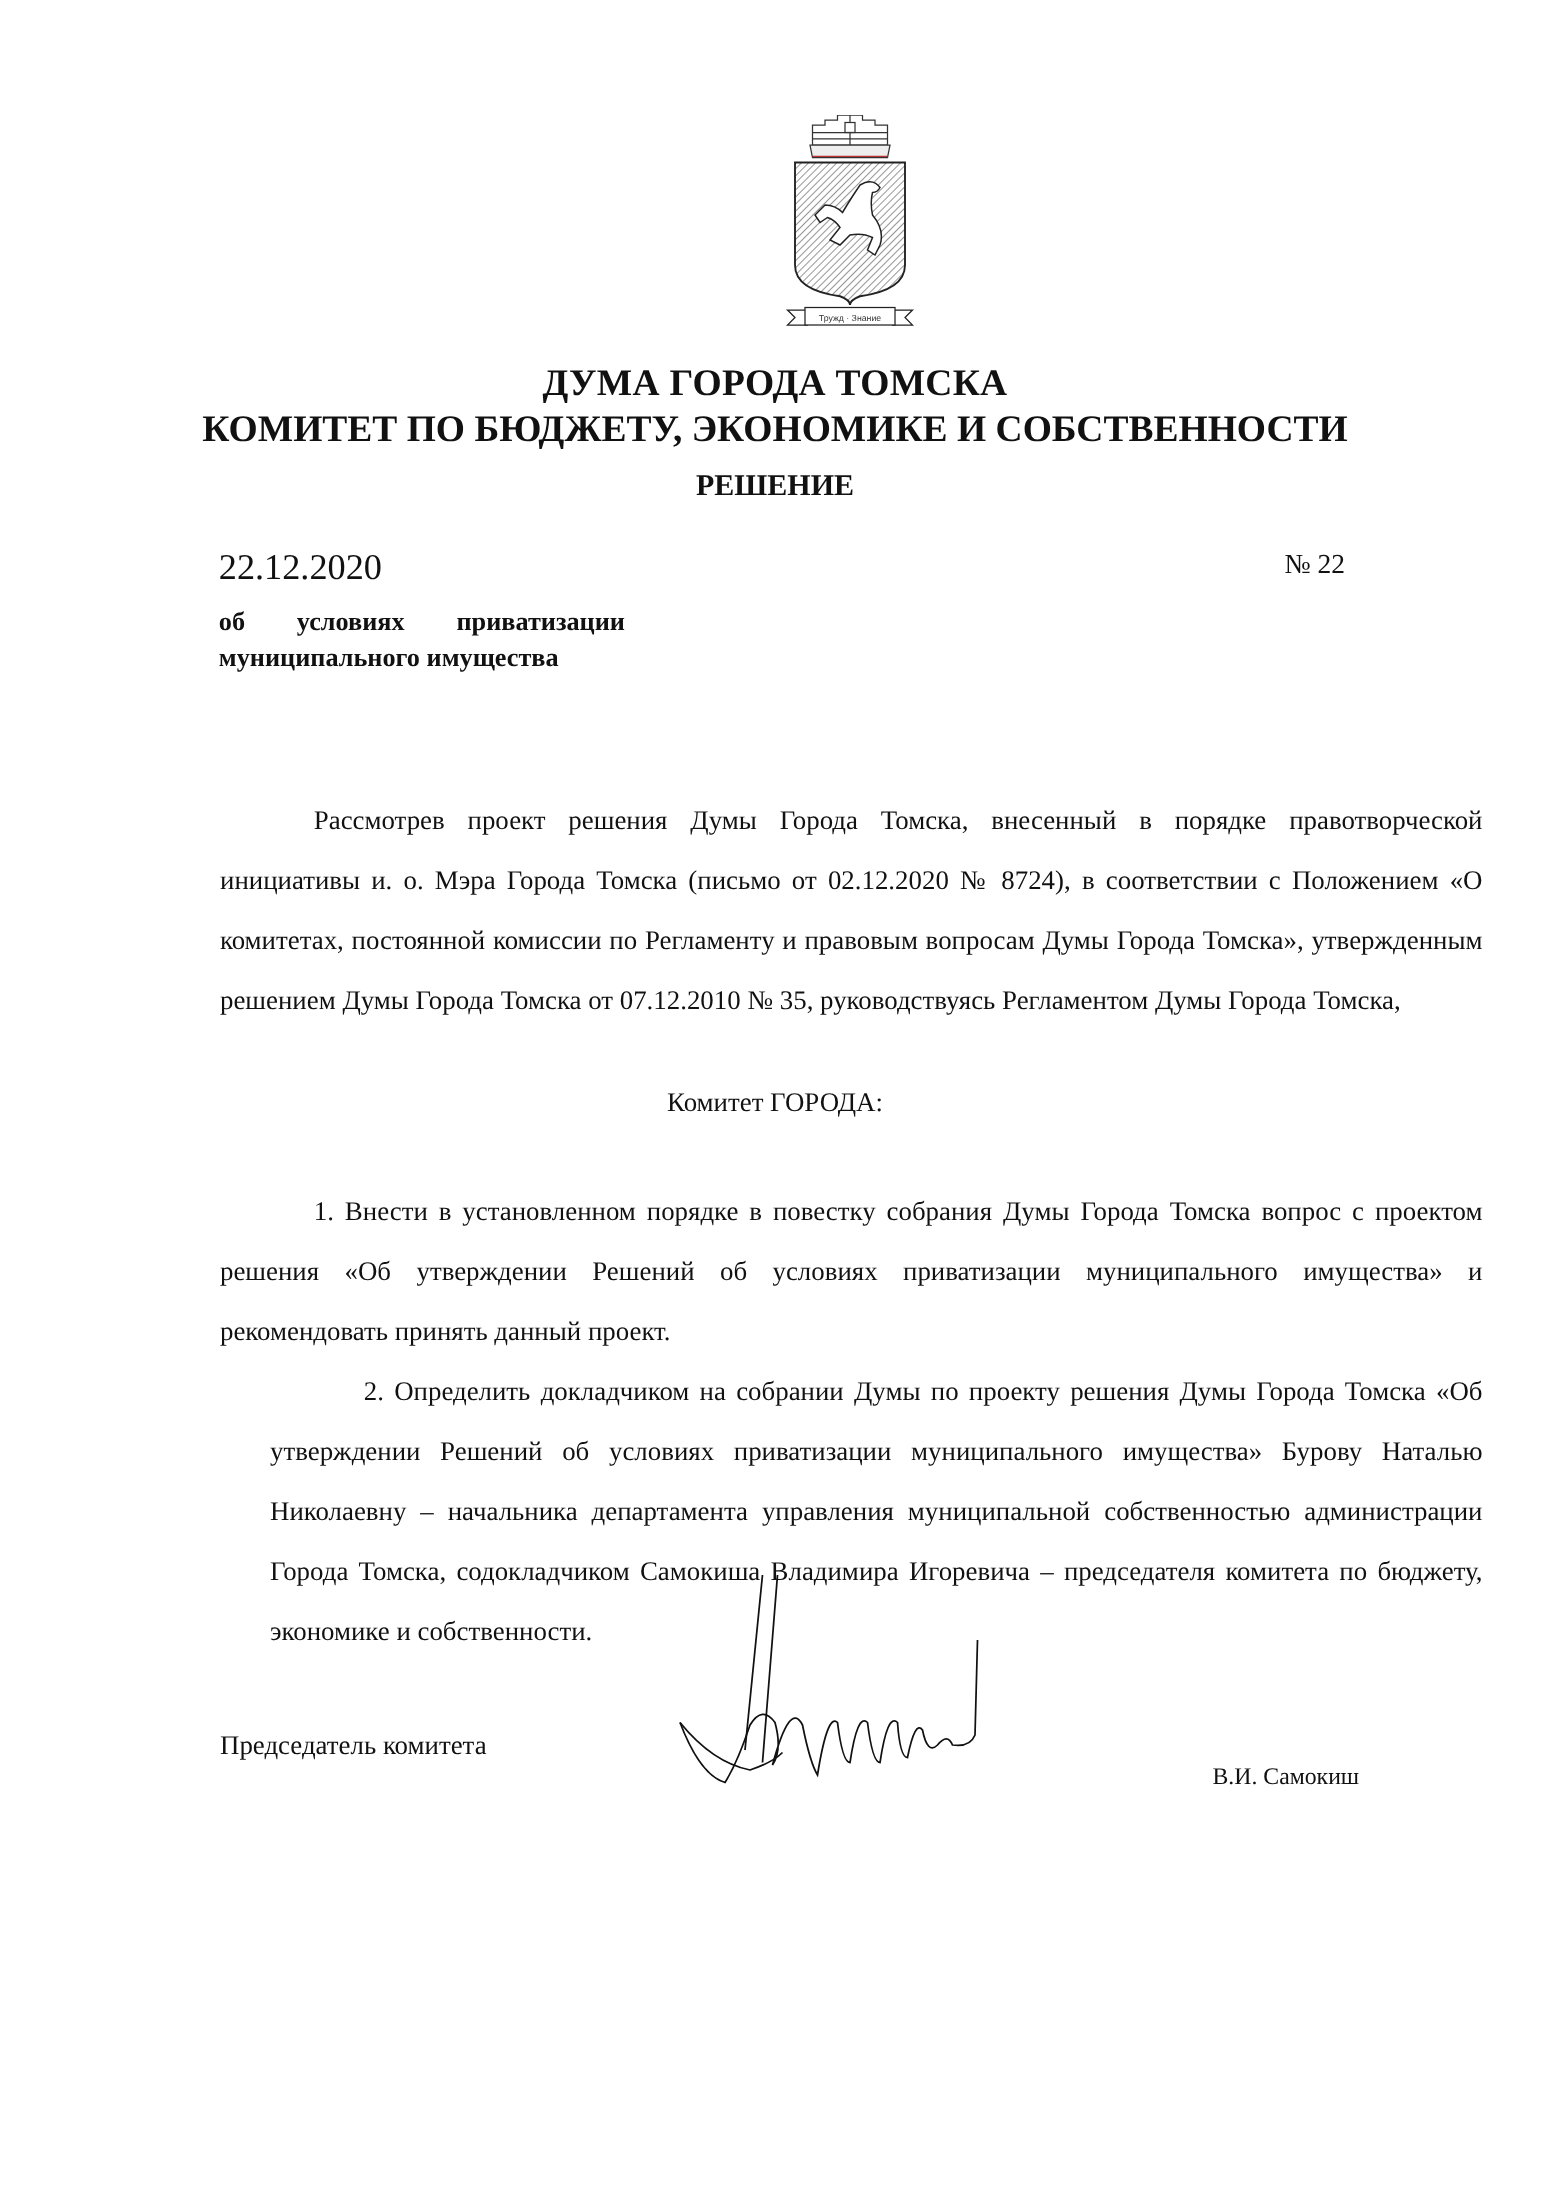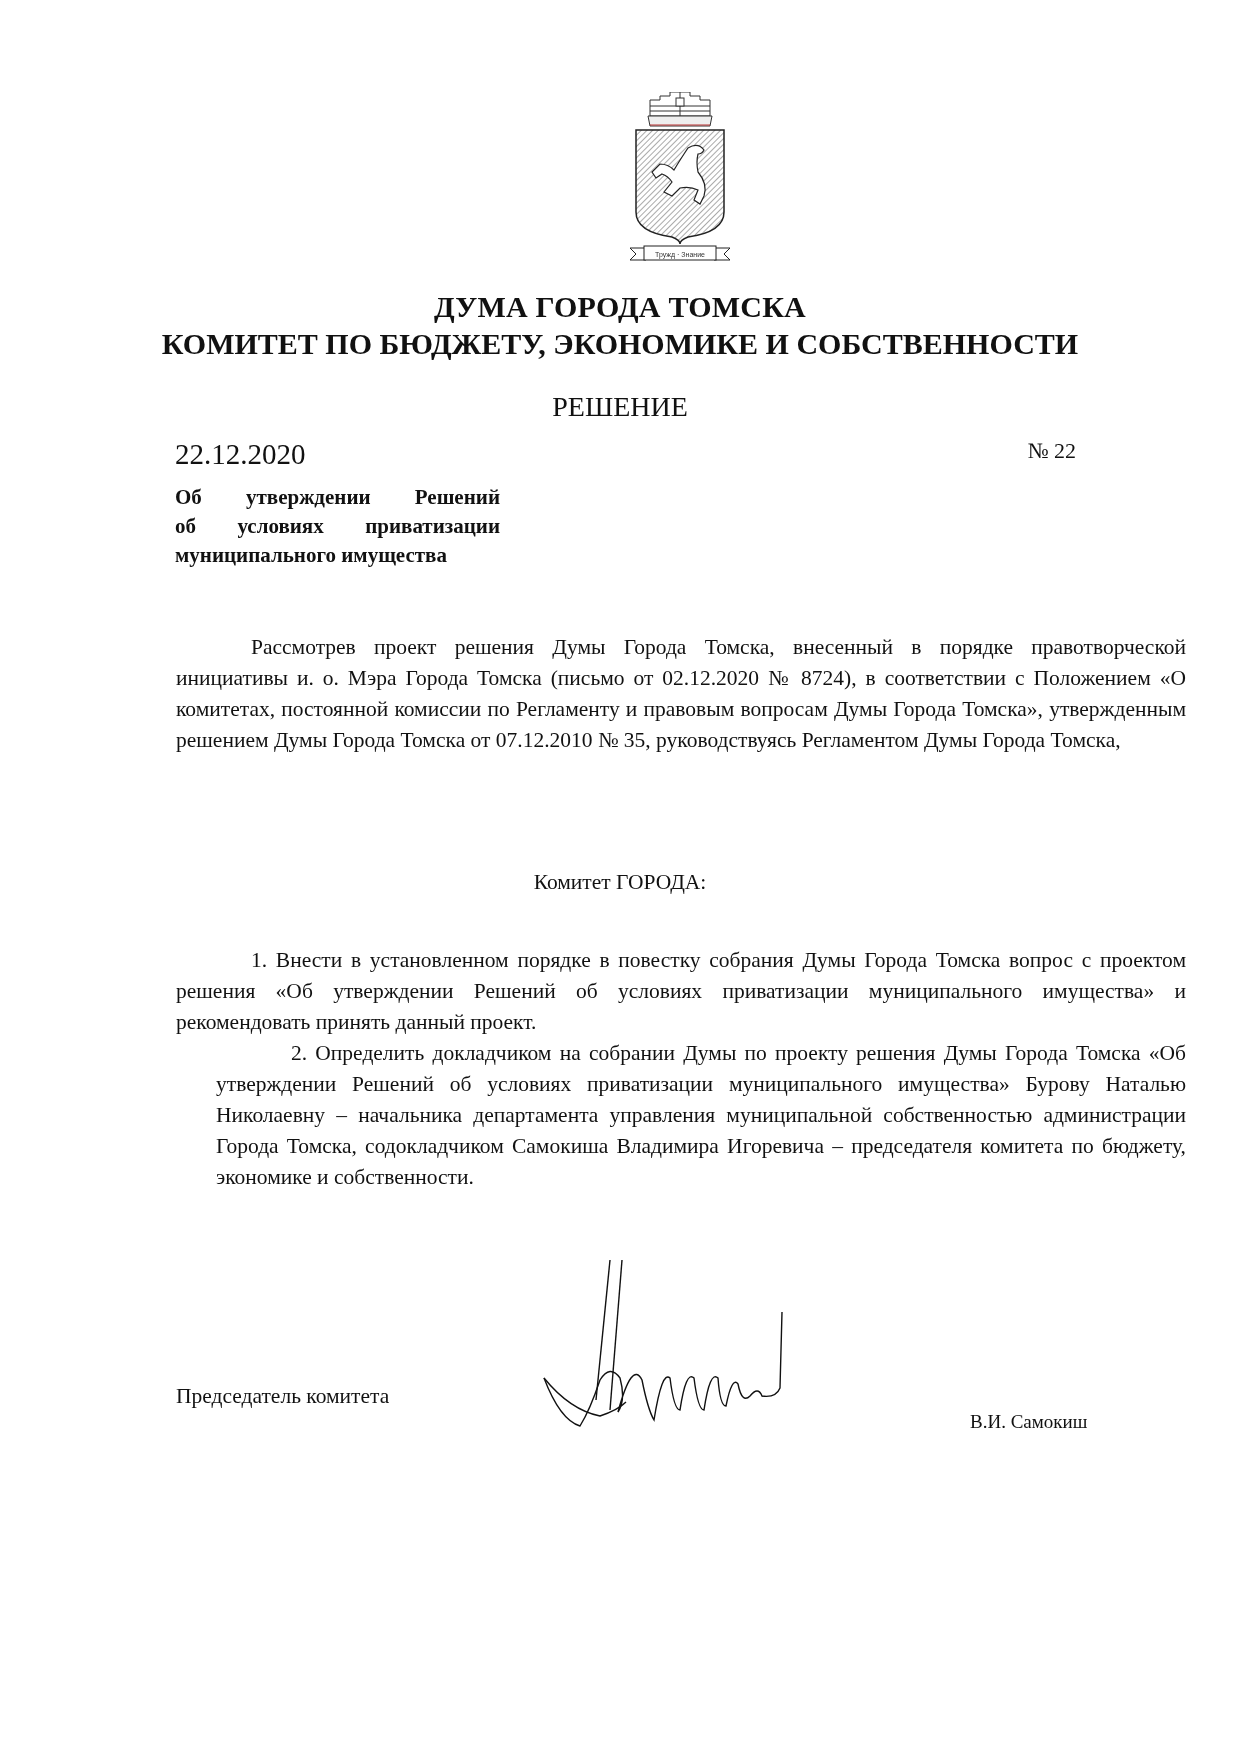--- a/index.html
+++ b/index.html
@@ -3,27 +3,27 @@
 <meta charset="utf-8">
 <style>
   html, body { margin:0; padding:0; background:#ffffff; }
   body { width:1240px; height:1753px; position:relative; overflow:hidden;
          font-family:"Liberation Serif", "DejaVu Serif", serif; color:#111; }
   .abs { position:absolute; }
   .emblem { left:628px; top:92px; width:104px; height:172px; }
   .center { left:0; width:1240px; text-align:center; }
   .h1 { top:290px; font-size:30px; font-weight:bold; letter-spacing:0.2px; }
   .h2 { top:327px; font-size:30px; font-weight:bold; }
-  .h3 { top:391px; font-size:28px; font-weight:normal; }
+  .h3 { top:376px; font-size:24px; font-weight:bold; }
   .date { left:175px; top:438px; font-size:29px; }
   .num { left:1000px; width:76px; top:438px; font-size:22px; text-align:right; }
   .subject { left:175px; top:483px; width:325px; font-size:21px; font-weight:bold; line-height:29px; }
   .subject div { text-align:justify; text-align-last:justify; }
   .subject div:last-child { text-align-last:left; }
-  .body { left:176px; width:1010px; font-size:21.5px; line-height:31px; }
+  .body { left:176px; width:1010px; font-size:21.5px; line-height:48px; }
   .para { text-indent:75px; text-align:justify; margin:0; }
   .p1 { top:632px; }
   .resolved { top:870px; font-size:21.5px; }
   .items { top:945px; }
   .items .para { margin-bottom:0; }
   .item2 { margin-top:0;margin-left:40px; }
   .sign-role { left:176px; top:1372px; font-size:21.5px;margin-top:12px; }
   .sign-name { left:970px; top:1372px; font-size:19px;margin-top:39px; }
   .signature { left:530px; top:1260px; width:340px; height:190px; }
 </style>
@@ -62,21 +62,20 @@
 </div>
 
 <div class="abs center h1">ДУМА ГОРОДА ТОМСКА</div>
 <div class="abs center h2">КОМИТЕТ ПО БЮДЖЕТУ, ЭКОНОМИКЕ И СОБСТВЕННОСТИ</div>
 <div class="abs center h3">РЕШЕНИЕ</div>
 
 <div class="abs date">22.12.2020</div>
 <div class="abs num">№ 22</div>
 
 <div class="abs subject">
-  <div>Об утверждении Решений</div>
   <div>об условиях приватизации</div>
   <div>муниципального имущества</div>
 </div>
 
 <div class="abs body p1">
   <p class="para">Рассмотрев проект решения Думы Города Томска, внесенный в порядке правотворческой инициативы и. о. Мэра Города Томска (письмо от 02.12.2020 № 8724), в соответствии с Положением «О комитетах, постоянной комиссии по Регламенту и правовым вопросам Думы Города Томска», утвержденным решением Думы Города Томска от 07.12.2010 № 35, руководствуясь Регламентом Думы Города Томска,</p>
 </div>
 
 <div class="abs center resolved">Комитет ГОРОДА:</div>
 

